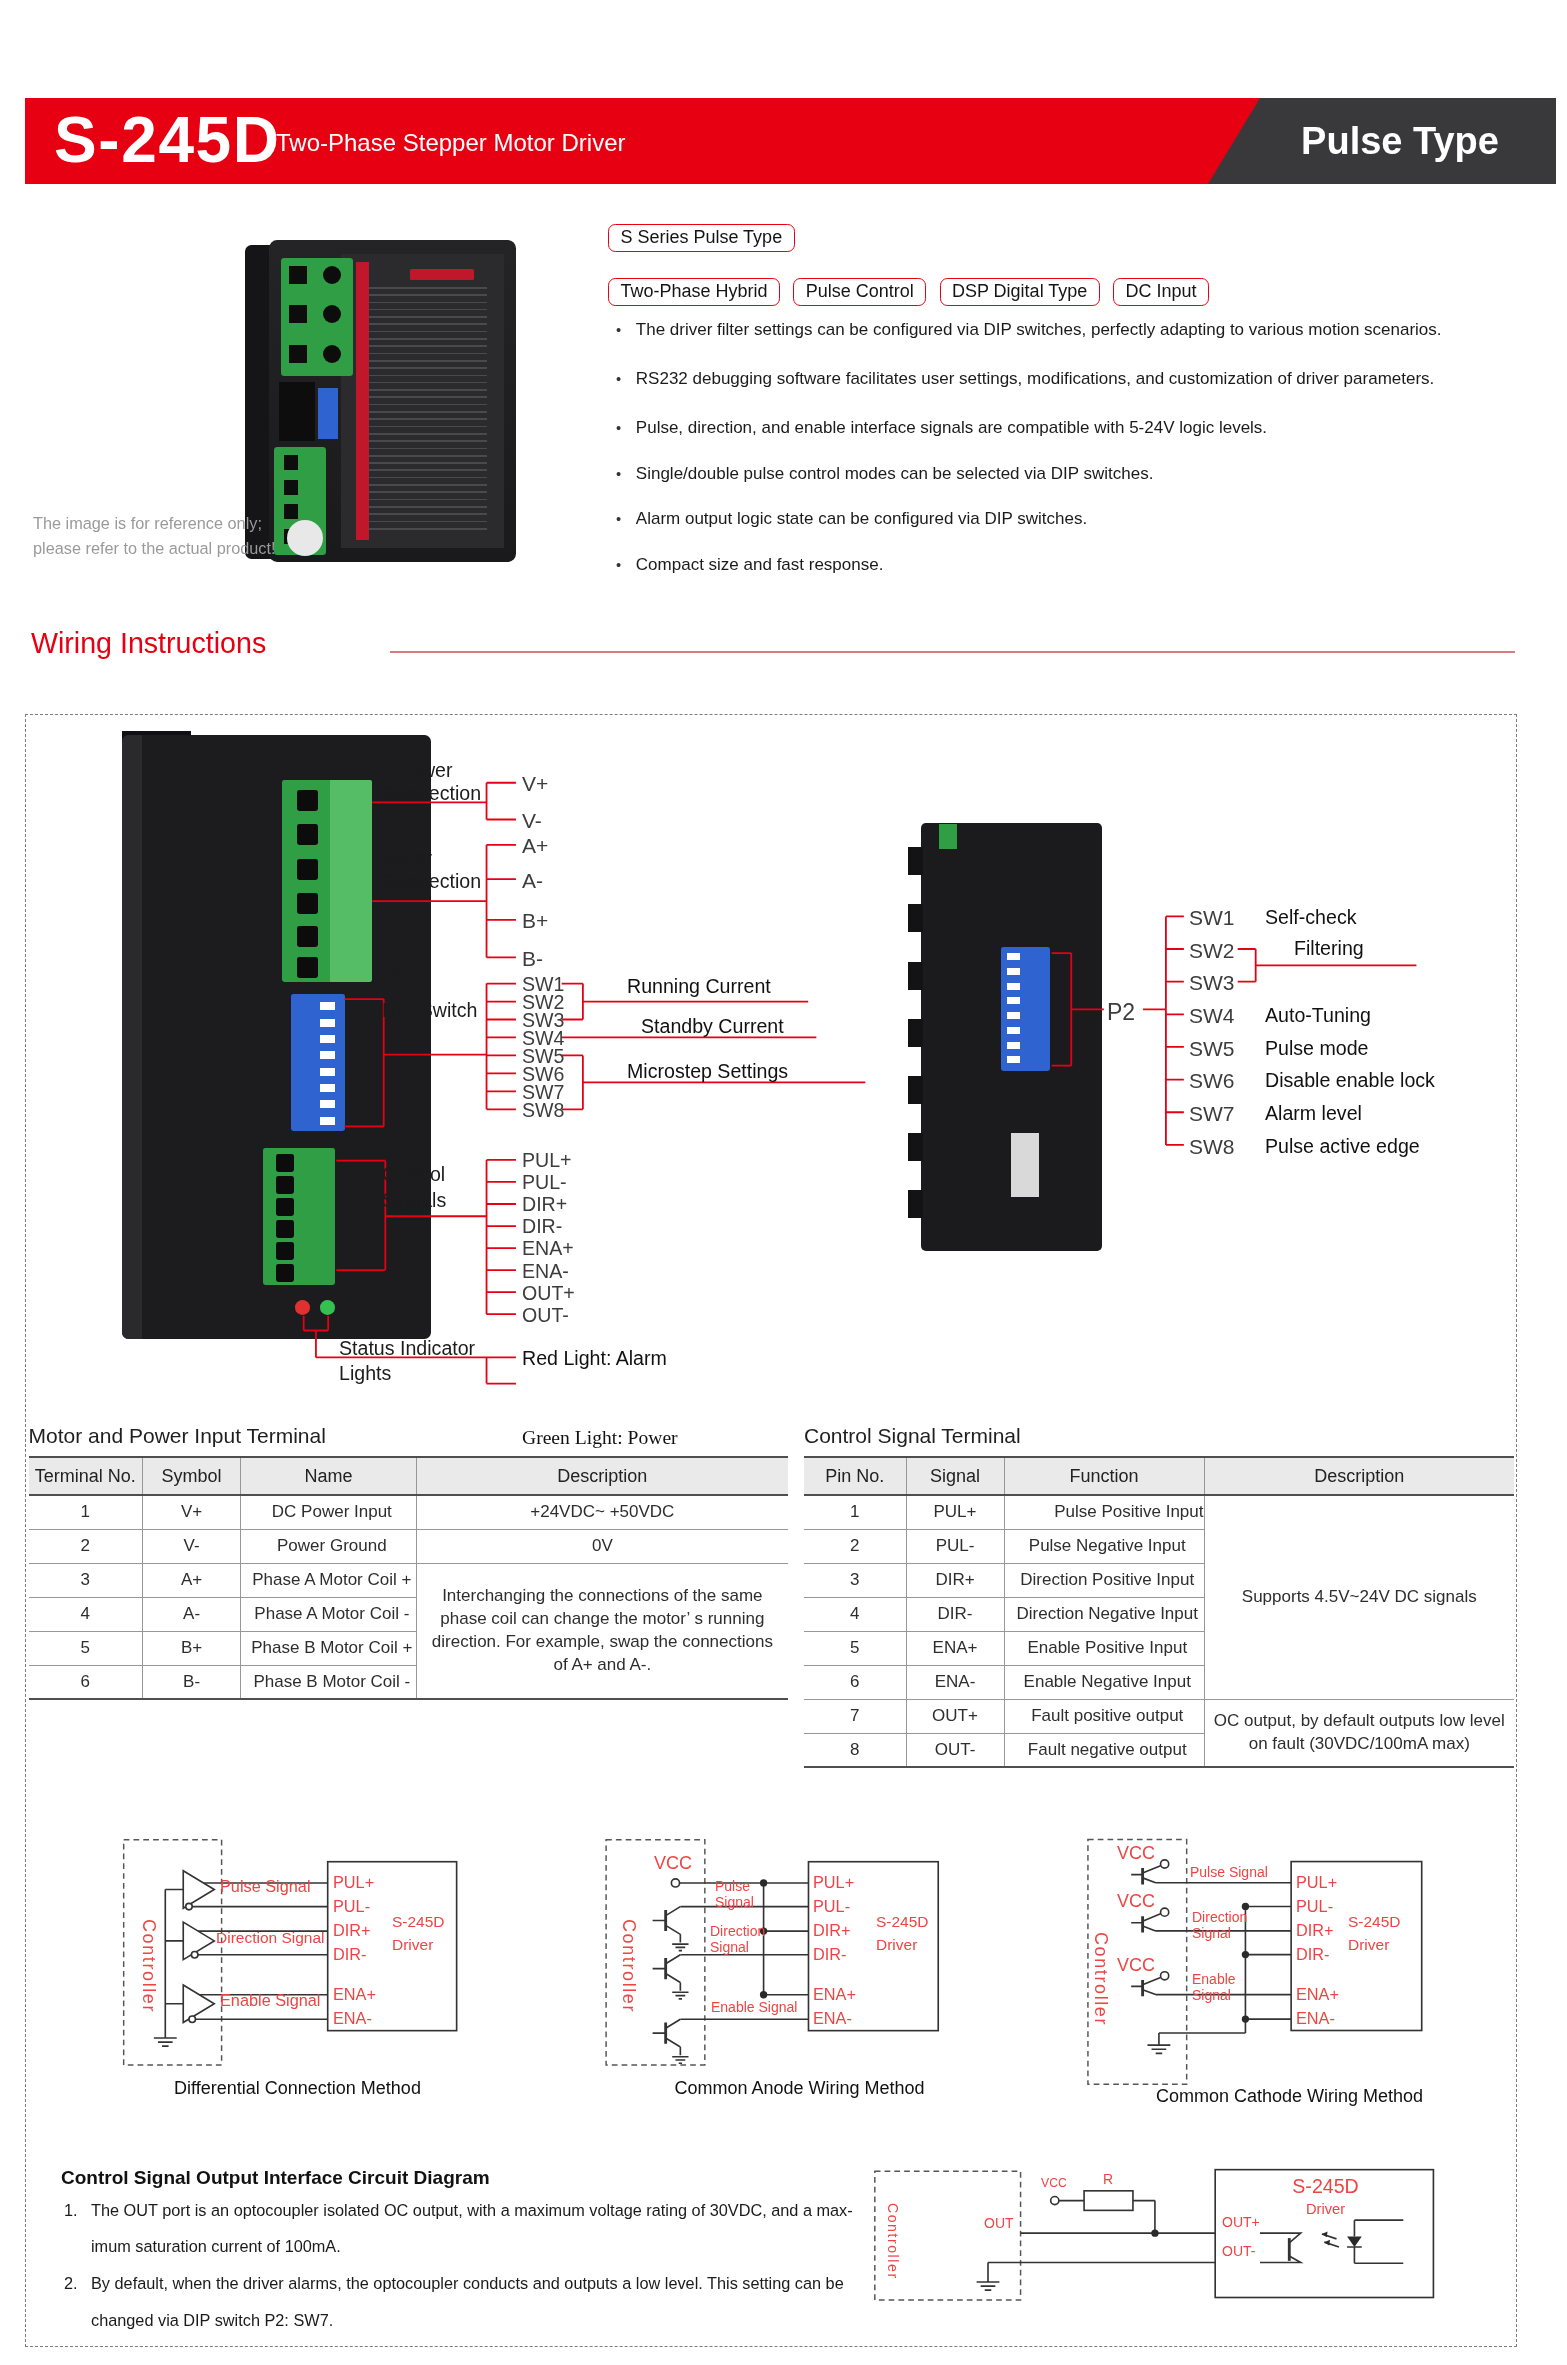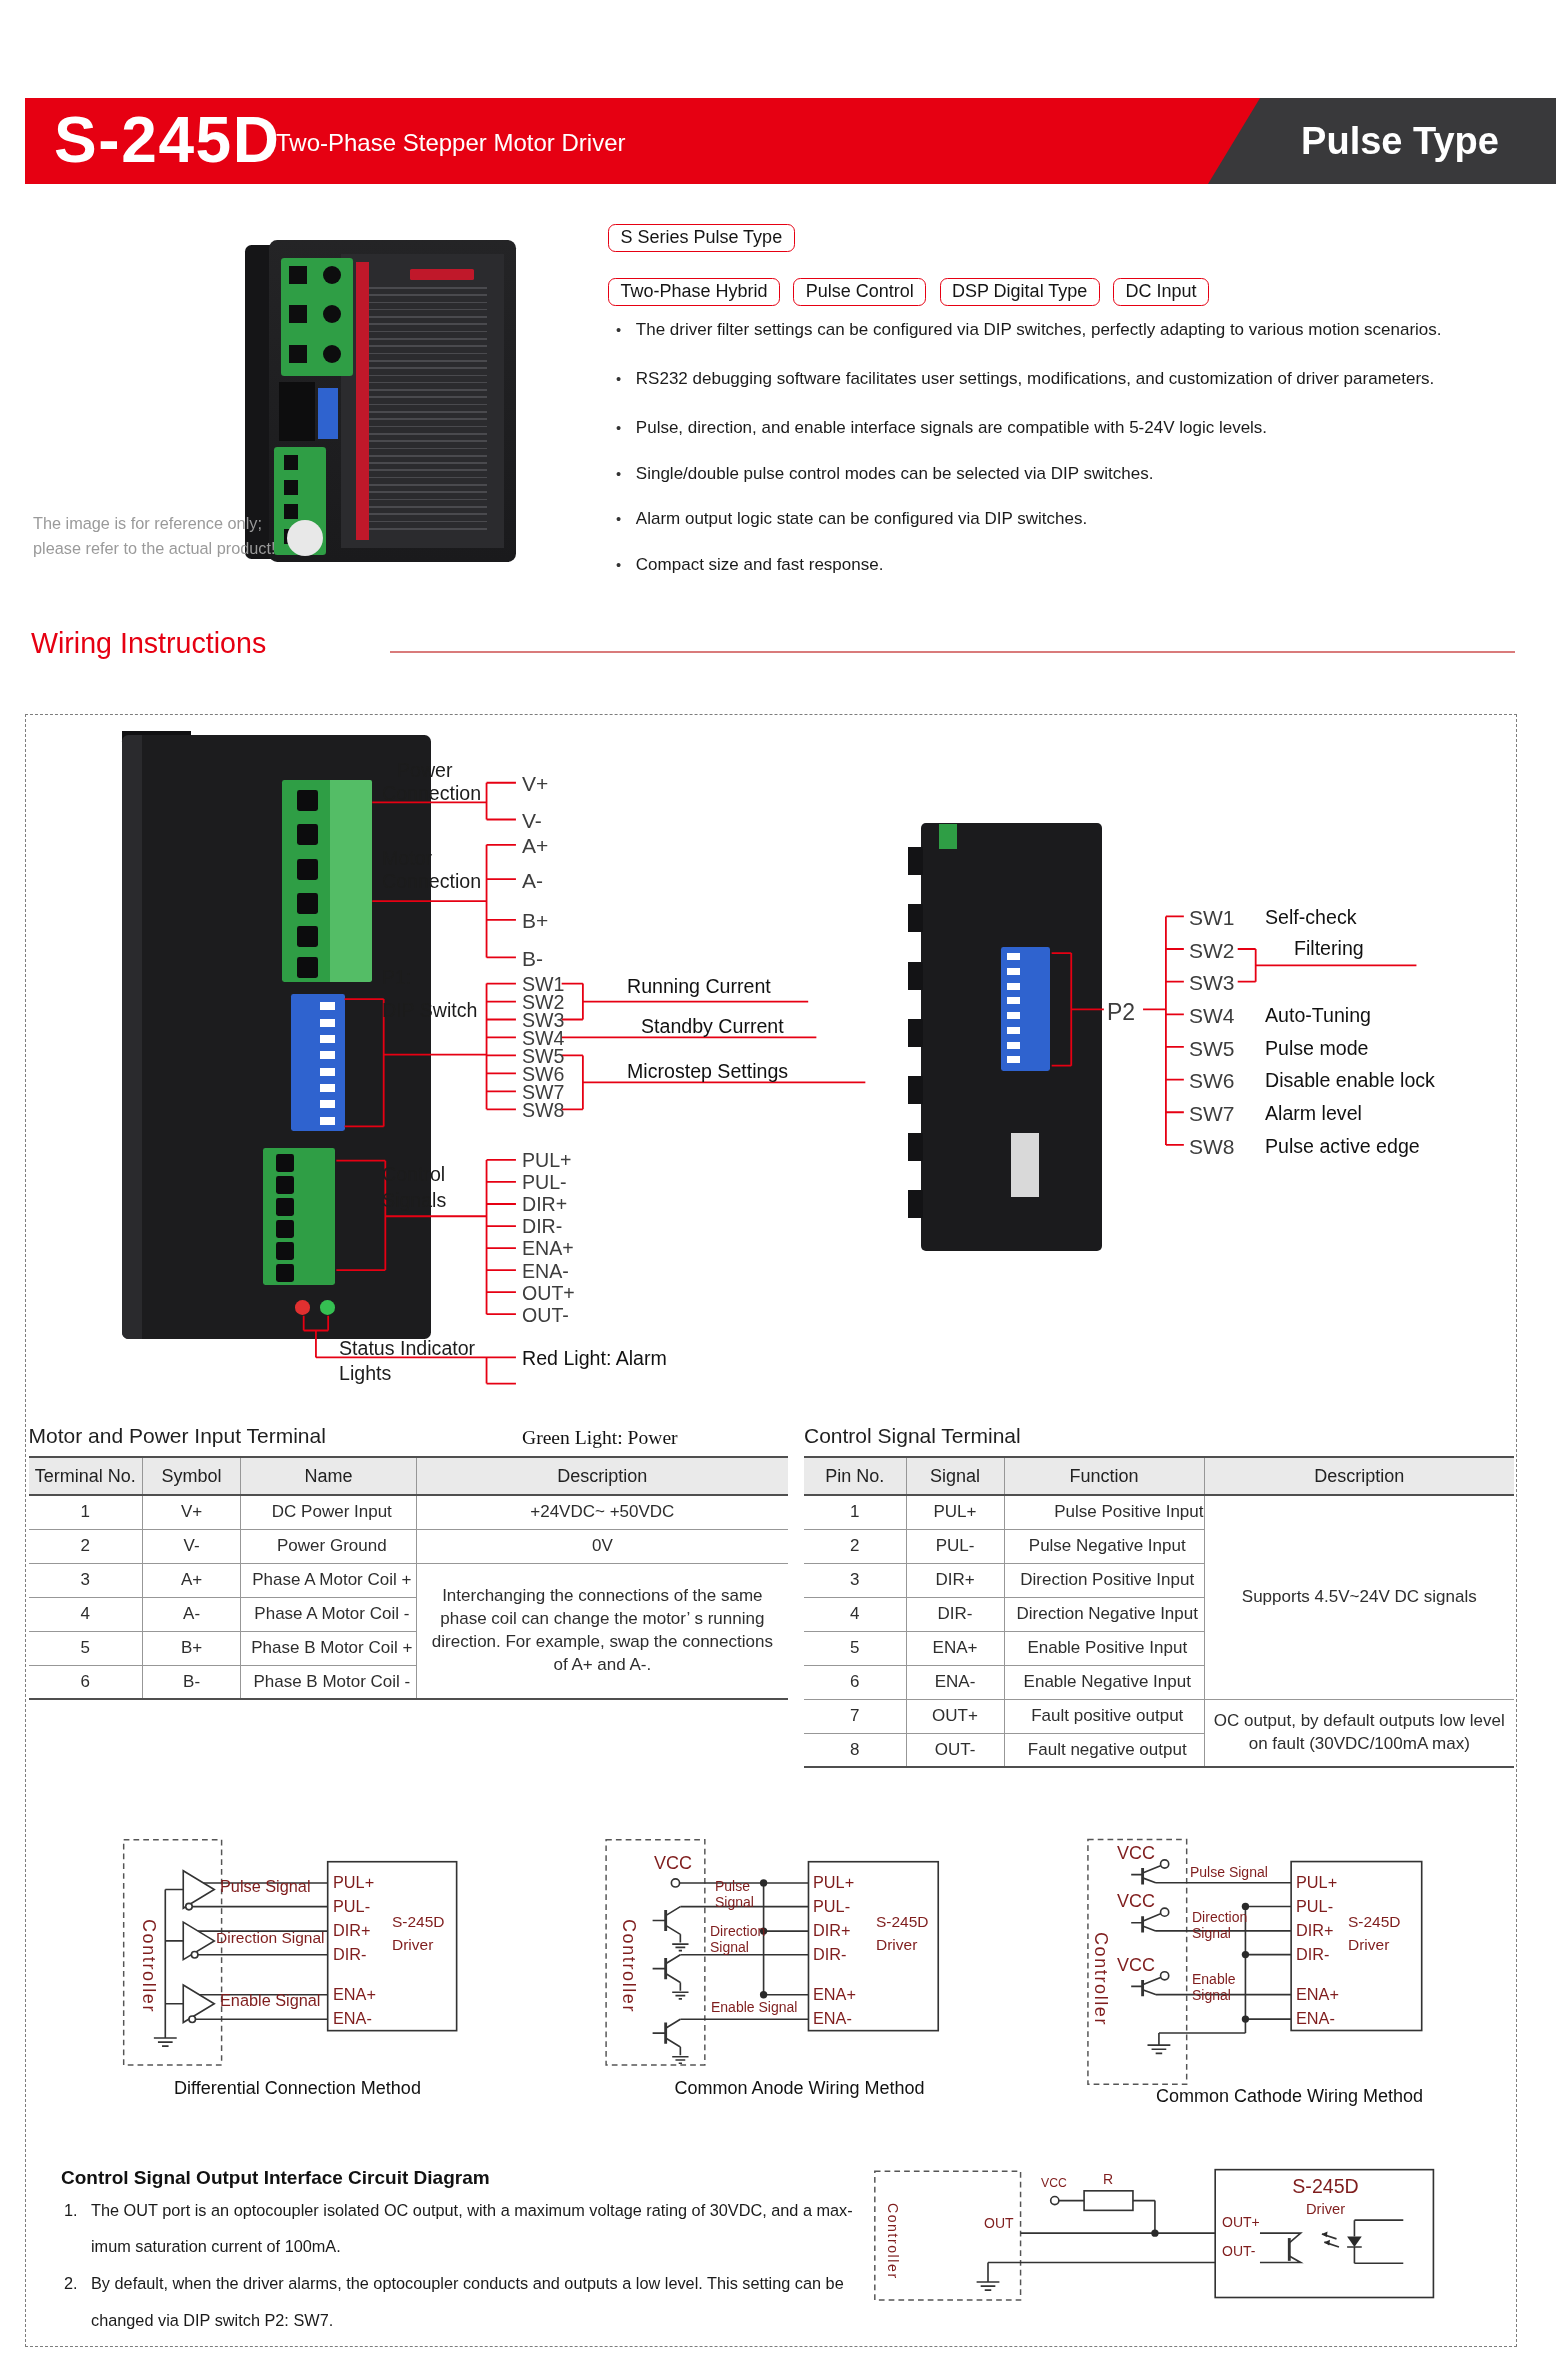--- a/index.html
+++ b/index.html
@@ -22,21 +22,21 @@
   table.dtable { border-collapse:collapse; table-layout:fixed;
                  border-top:2.4px solid #4f4f4f; border-bottom:2.4px solid #4f4f4f; }
   table.dtable th { background:#eaeaea; height:38px; font-weight:400; font-size:18px; color:#222;
                     border-bottom:2.4px solid #4f4f4f; }
   table.dtable td { height:34px; font-size:17px; color:#2e2e2e; text-align:center; }
   table.dtable tbody td { border-top:1.6px solid #979797; }
   table.dtable tbody tr.r1 td { border-top:none; }
   .cb { border-left:1.6px solid #979797; }
   td.name { text-align:left; padding-left:6.5px; font-size:16.3px; }
   td.wrapdesc { font-size:16.3px; line-height:1.35; text-align:left; padding:0 8.2px; }
-  .dtxt { position:absolute; font-size:16.3px; color:#7f1d1d; }
+  .dtxt { position:absolute; font-size:16.3px; color:#ef4444; }
   .cap { position:absolute; width:100%; text-align:center; font-size:18px; color:#111; }
   svg { position:absolute; pointer-events:none; }
   .note { position:absolute; font-size:16.3px; color:#1b1b1b; }
 </style>
 </head>
 <body>
 
 <div class="page">
 
   <div class="abs" style="left:24.5px;top:98px;width:1254px;height:86px;background:#e60012;"></div>

